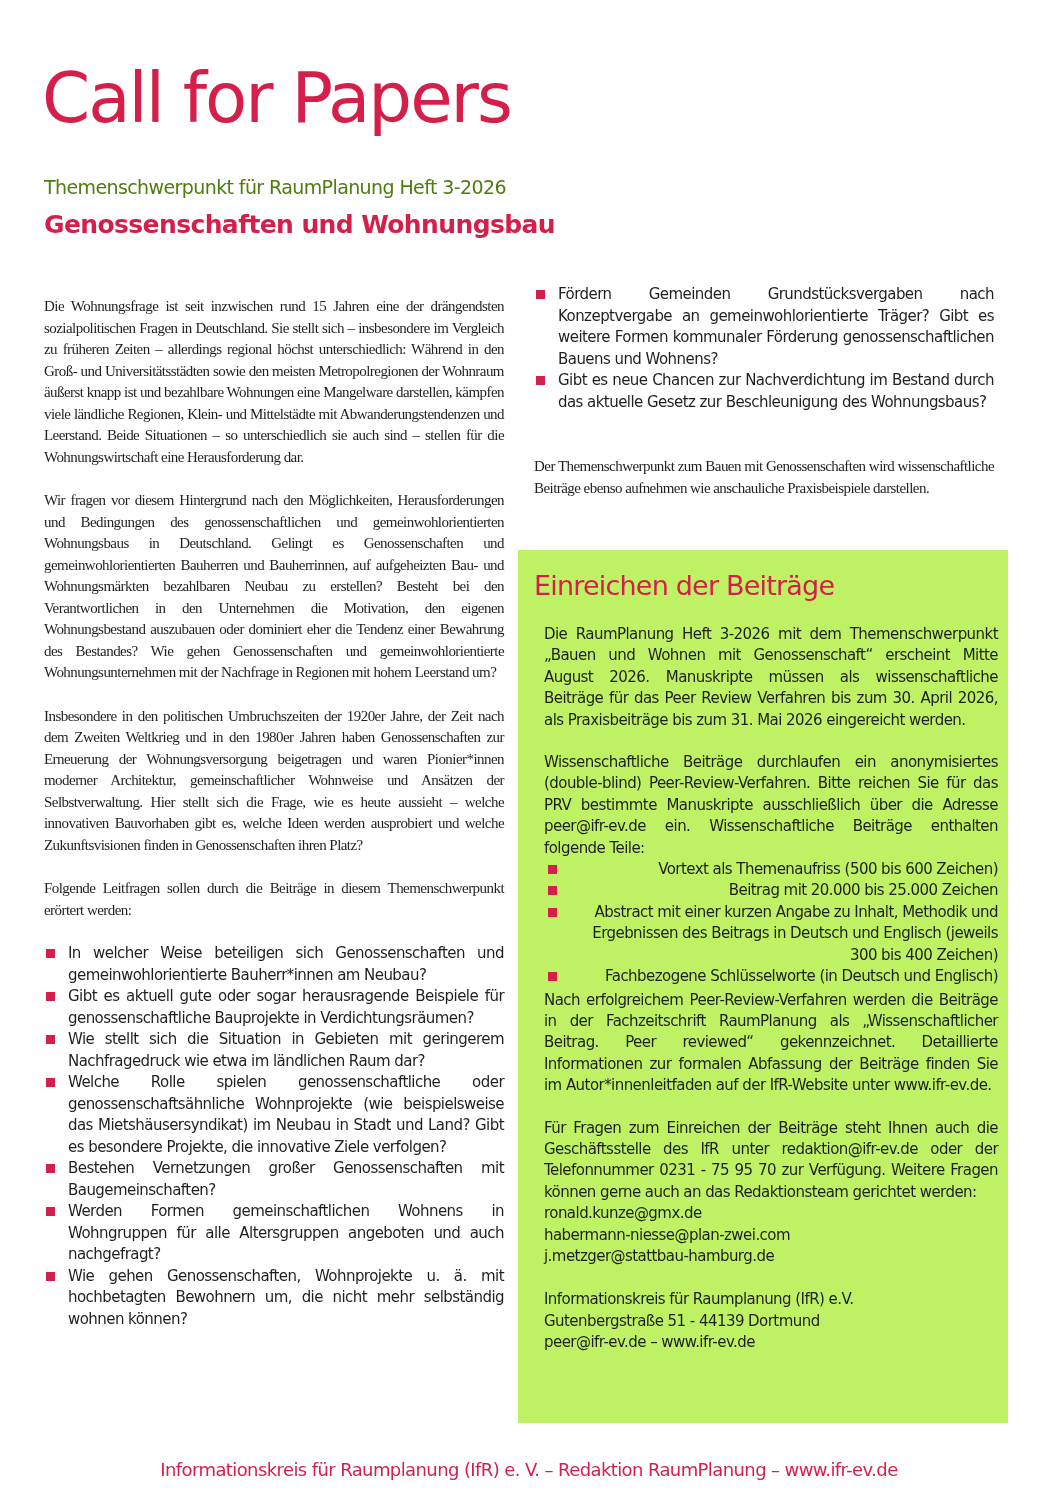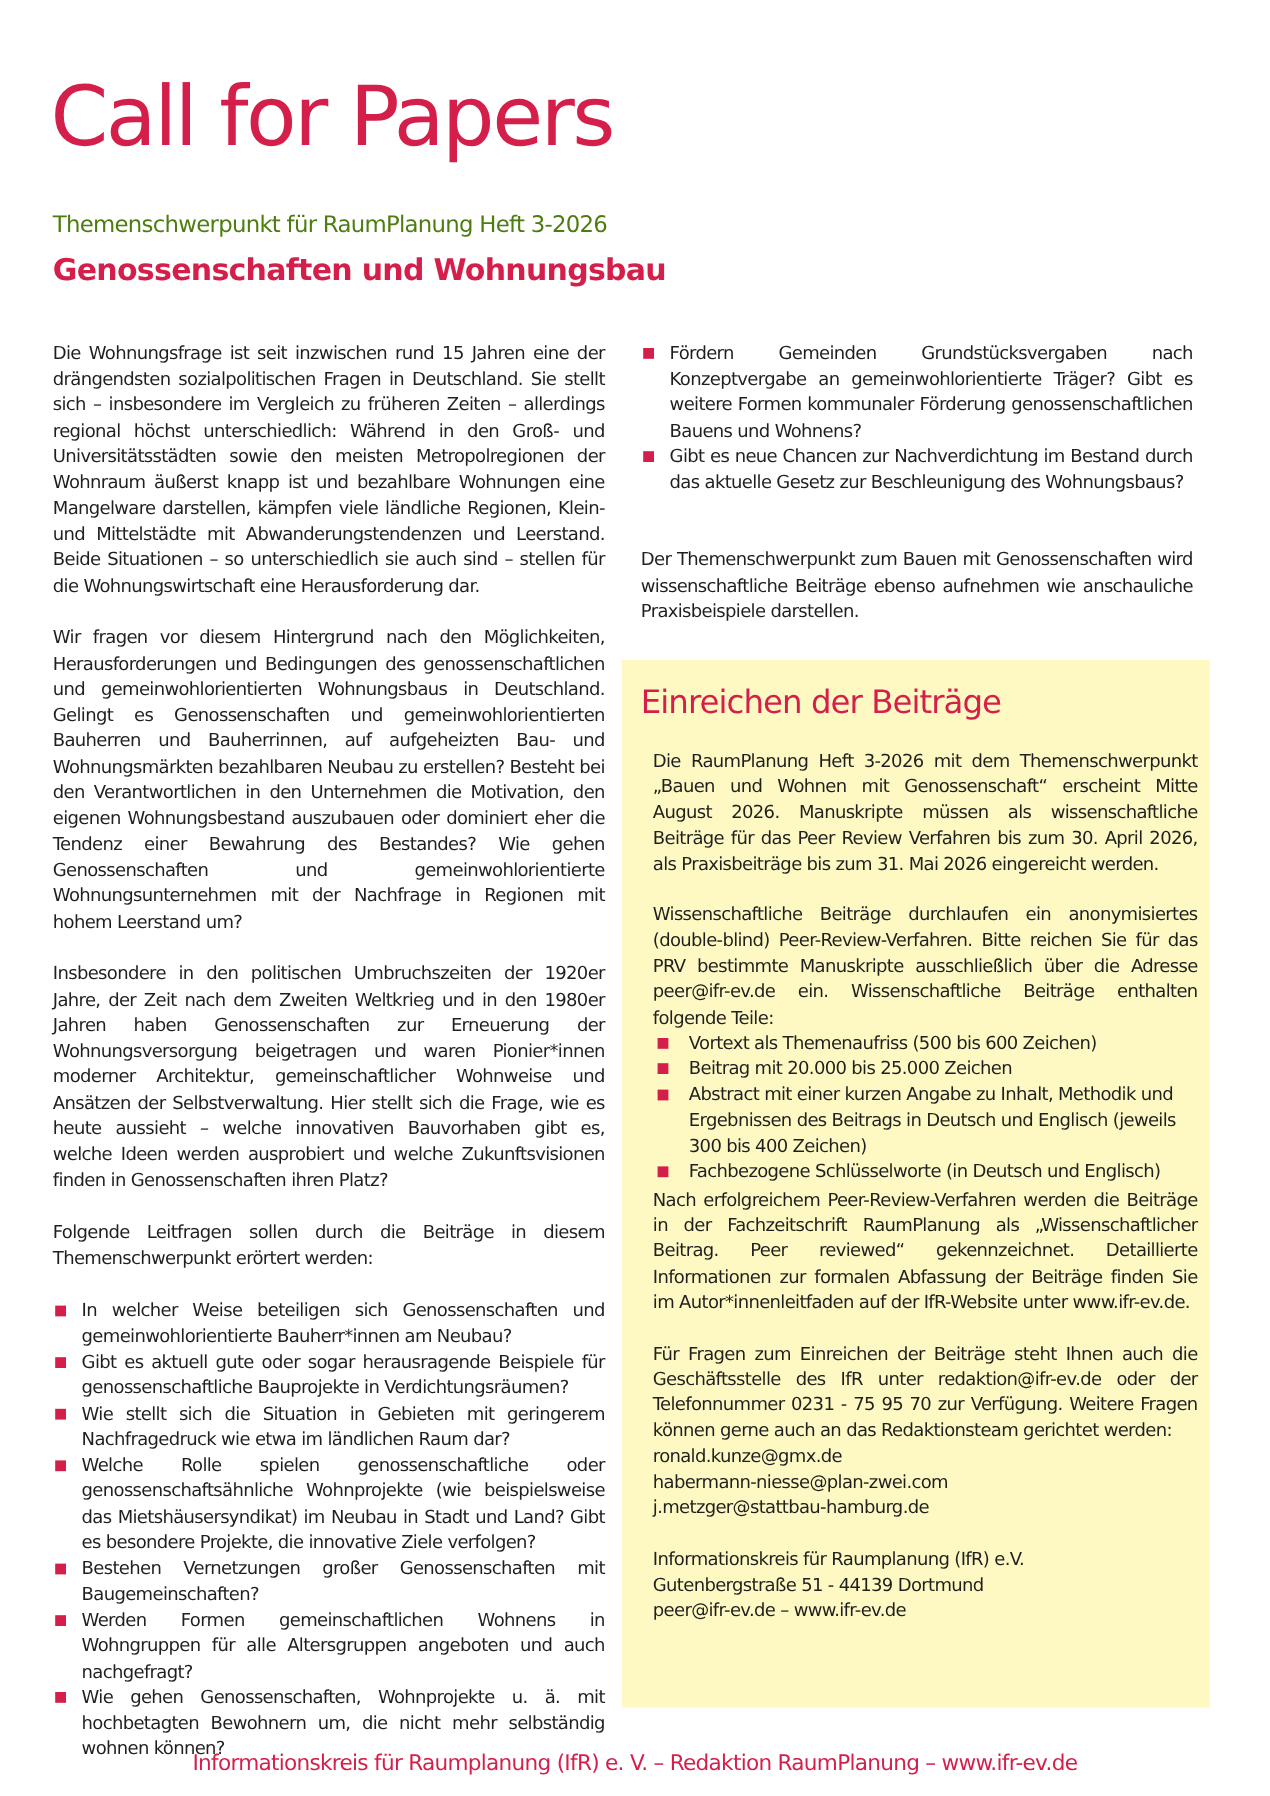--- a/index.html
+++ b/index.html
@@ -10,36 +10,36 @@
       font-size: 69px; letter-spacing: -2px; line-height: 1; color: #d51f4b; }
     .subtitle1 { position: absolute; left: 44px; top: 176px; margin: 0;
       font-size: 19px; letter-spacing: -0.6px; color: #4d7c0f; font-weight: normal; }
     .subtitle2 { position: absolute; left: 44px; top: 210px; margin: 0;
       font-size: 25px; letter-spacing: -0.6px; color: #d51f4b; font-weight: bold; }
 
     .col { position: absolute; font-size: 15px; line-height: 21.5px;
       letter-spacing: -0.55px; text-align: justify; }
     .col-left { left: 44px; top: 284px; width: 460px; }
     .col-right { left: 534px; top: 284px; width: 460px; }
-    .col p { margin: 0 0 22px 0; }
+    .col p { margin: 12px 0 22px 0; font-family: Liberation Serif, serif; }
 
     ul.bullets { list-style: none; margin: 0; padding: 0; }
     ul.bullets li { position: relative; padding-left: 24px; margin: 0; }
     ul.bullets li::before { content: ""; position: absolute; left: 2px; top: 6px;
       width: 9px; height: 9px; background: #d51f4b; }
 
     .box { position: absolute; left: 518px; top: 550px; width: 490px; height: 873px;
-      background: #fef9c3; }
+      background: #bef264; }
     .box h2 { position: absolute; left: 16px; top: 20px; margin: 0; font-weight: normal;
       font-size: 27px; letter-spacing: -0.8px; color: #d51f4b; }
     .box-body { position: absolute; left: 26px; top: 74px; width: 454px;
       font-size: 15px; line-height: 21.4px; letter-spacing: -0.55px; text-align: justify; }
     .box-body p { margin: 0 0 21px 0; }
     .box-body ul.bullets { margin: -21px 0 2px 0; }
-    .box-body ul.bullets li { padding-left: 30px; text-align: left; }
+    .box-body ul.bullets li { padding-left: 30px; text-align: right; }
     .box-body ul.bullets li::before { left: 4px; }
     .box-body .contacts div, .box-body .address div { text-align: left; }
     .box-body .address { margin-top: 22px; }
 
     .footer { position: absolute; left: 0; width: 1058px; top: 1459px; text-align: center;
       font-size: 18px; letter-spacing: -0.6px; color: #d51f4b; }
   </style>
 </head>
 <body>
 

